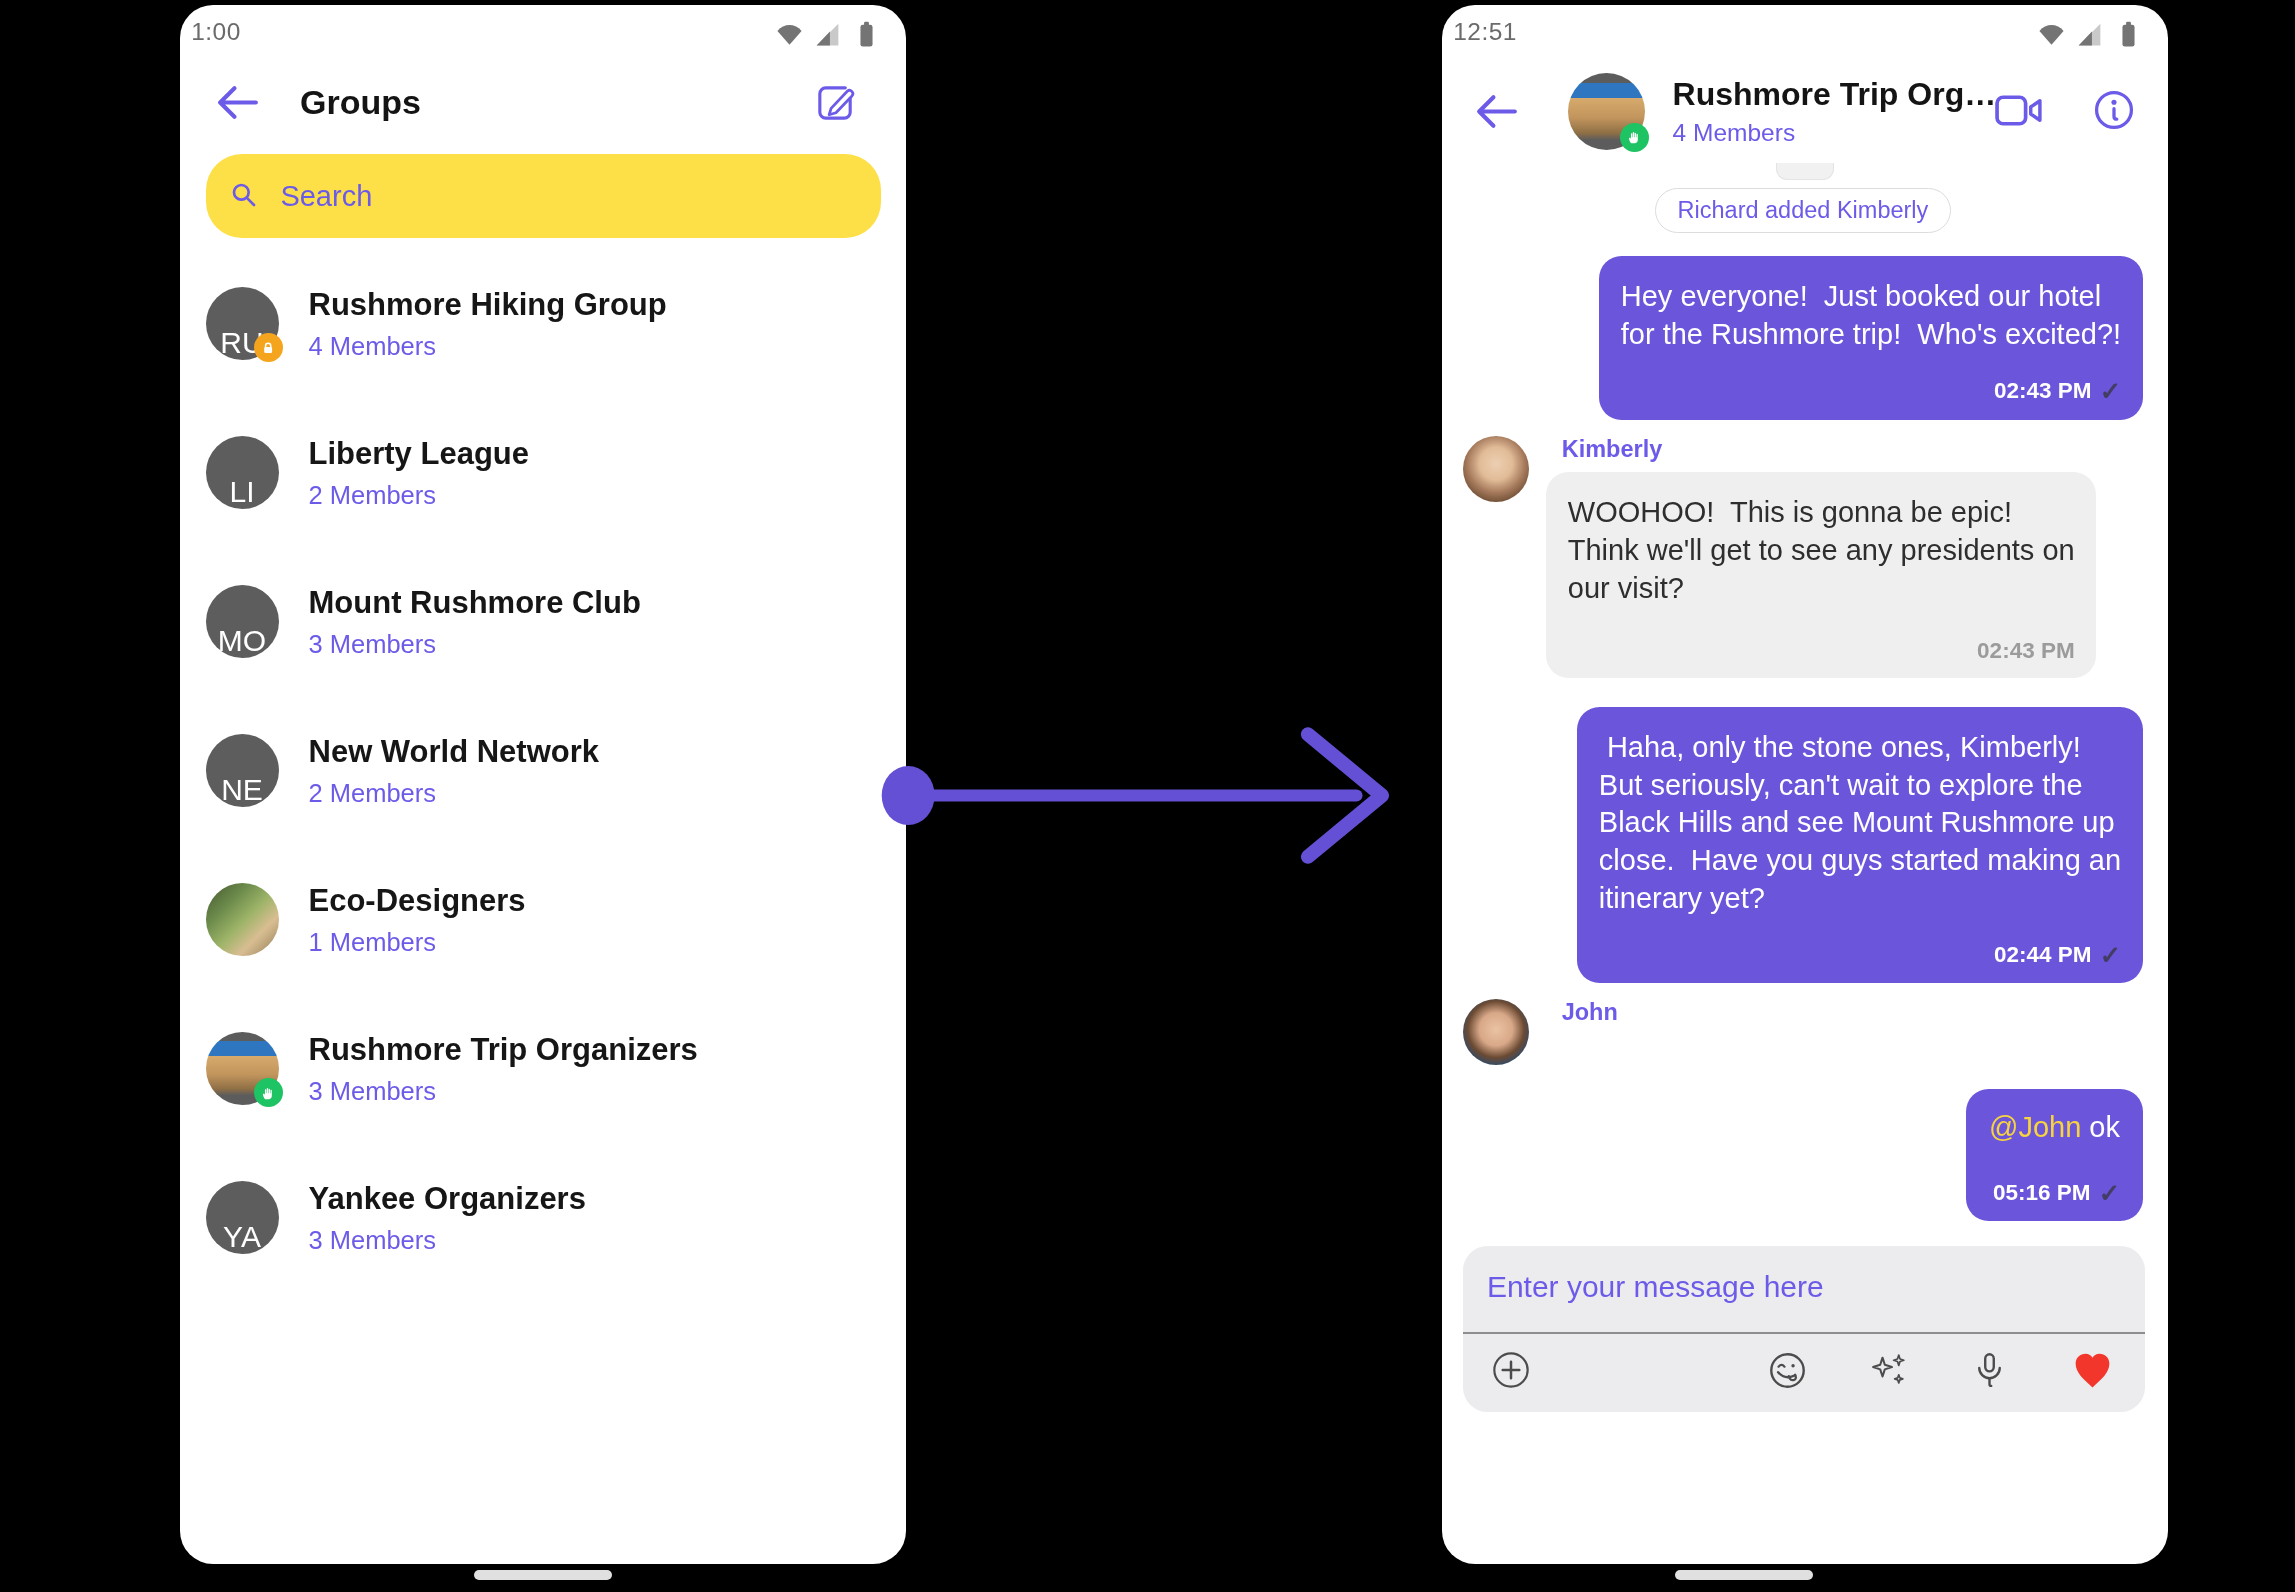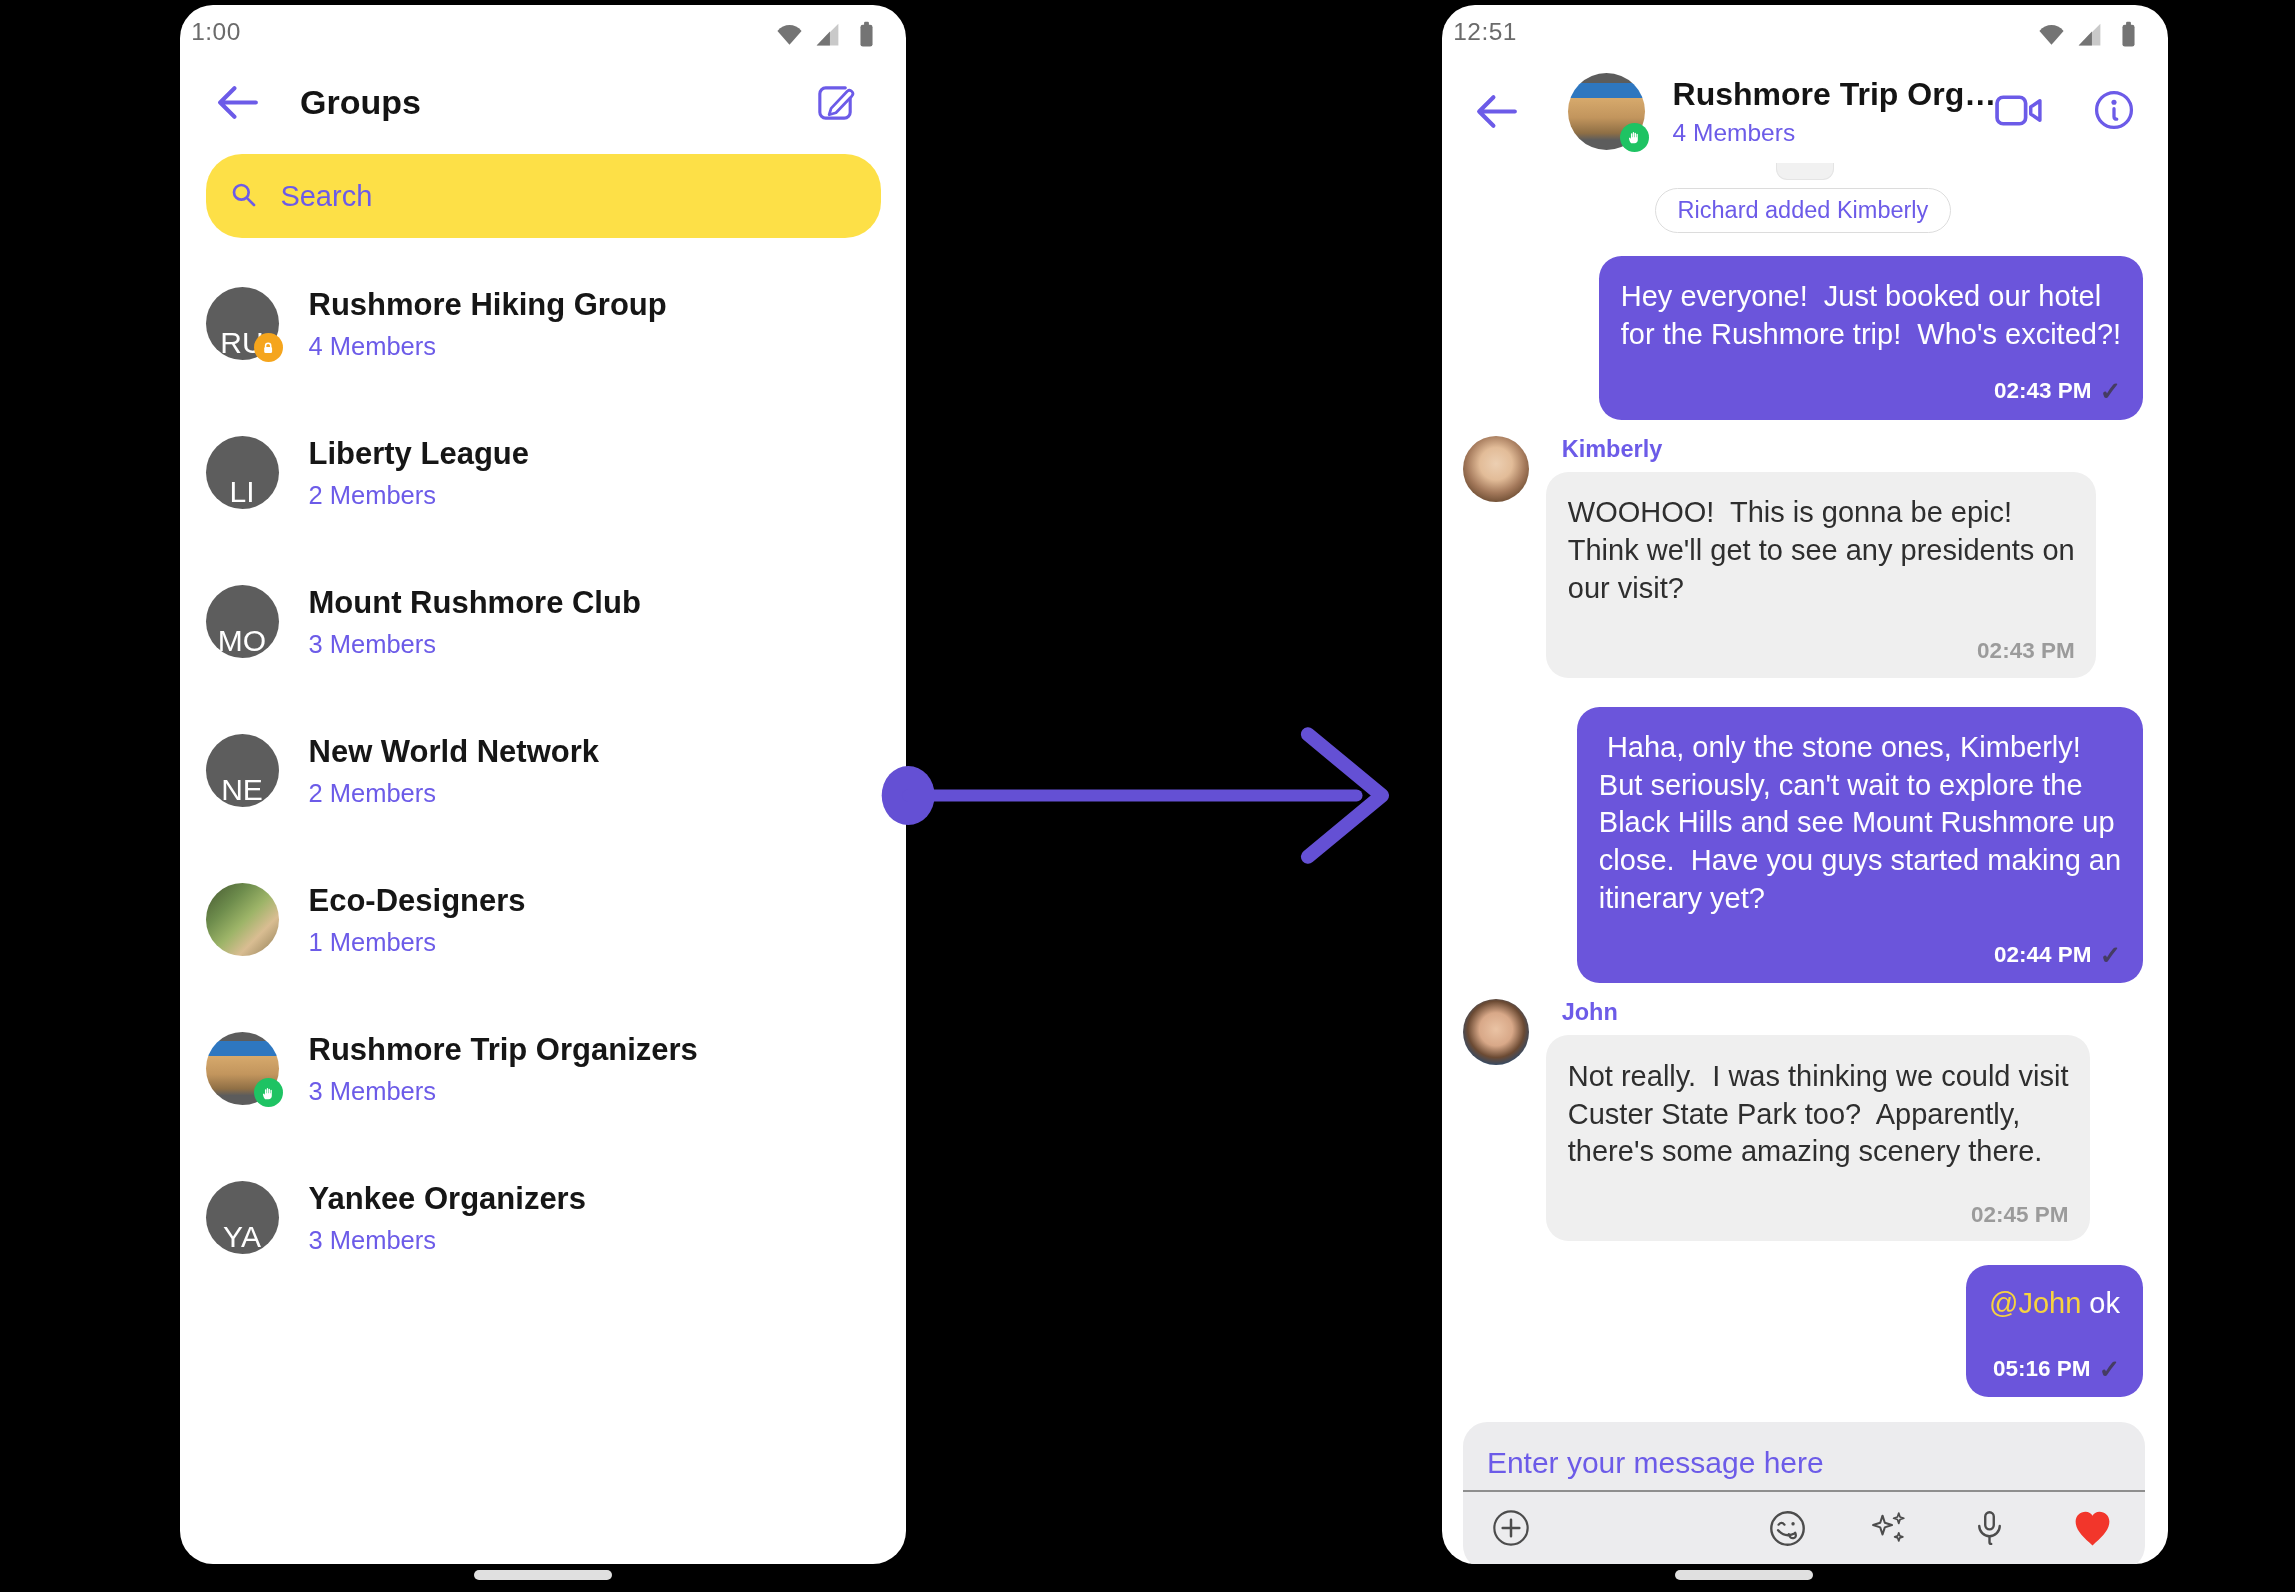--- a/index.html
+++ b/index.html
@@ -62,21 +62,21 @@
   .chatav{width:66px;height:66px;flex-shrink:0;}
   .incol{min-width:0;}
   .sender{font-size:23.5px;font-weight:700;color:#6c5be8;margin:0 0 9.2px 15.3px;}
   .in{background:#efefef;color:#2e2e2e;}
   .in .meta{color:#9b9b9b;margin-top:31px;}
   .m-out2{margin-top:29px;}
   .m-mention{margin-top:23.5px;padding:20.4px 22.5px 13.3px;}
   .m-mention .meta{margin-top:31px;}
   .mention{color:#f7d33e;}
   .composer{margin:24.5px 23.5px 0 21.4px;background:#ececee;border-radius:24.5px;overflow:hidden;}
-  .composer textarea{display:block;width:100%;height:68px;border:none;outline:none;resize:none;background:transparent;
+  .composer textarea{display:block;width:100%;height:86px;border:none;outline:none;resize:none;background:transparent;
       box-sizing:border-box;padding:24.5px 23.5px 0;font-size:30px;color:#6c5be8;font-family:"Liberation Sans",sans-serif;}
   .composer textarea::placeholder{color:#6c5be8;opacity:1;}
   .cdivider{height:2.6px;background:#8e8e8e;}
   .ctools{display:flex;align-items:center;padding:13.3px 30px 17.4px 27.6px;}
   .ctools .spacer{flex:1;}
   .ctools .tool{margin-left:60px;display:flex;}
   .ctools .tool:first-child{margin-left:0;}
 
   
   .gesture{position:absolute;top:1570px;width:138px;height:10.2px;border-radius:5.1px;background:#e0e0e0;}
@@ -314,28 +314,20 @@
       <span class="meta">
         <span>02:44 PM</span>
         <span class="check">✓</span>
       </span>
     </div>
 
     <div class="inrow">
       <span class="av photo-john chatav"></span>
       <span class="incol">
         <div class="sender">John</div>
-        <div class="bubble in">
-          <span class="btxt">Not really.  I was thinking we could visit
-Custer State Park too?  Apparently,
-there's some amazing scenery there.</span>
-          <span class="meta">
-              <span>02:45 PM</span>
-            </span>
-        </div>
       </span>
     </div>
 
     <div class="bubble out m-mention">
       <span class="btxt"><span class="mention">@John</span><span> ok</span></span>
       <span class="meta">
         <span>05:16 PM</span>
         <span class="check">✓</span>
       </span>
     </div>

